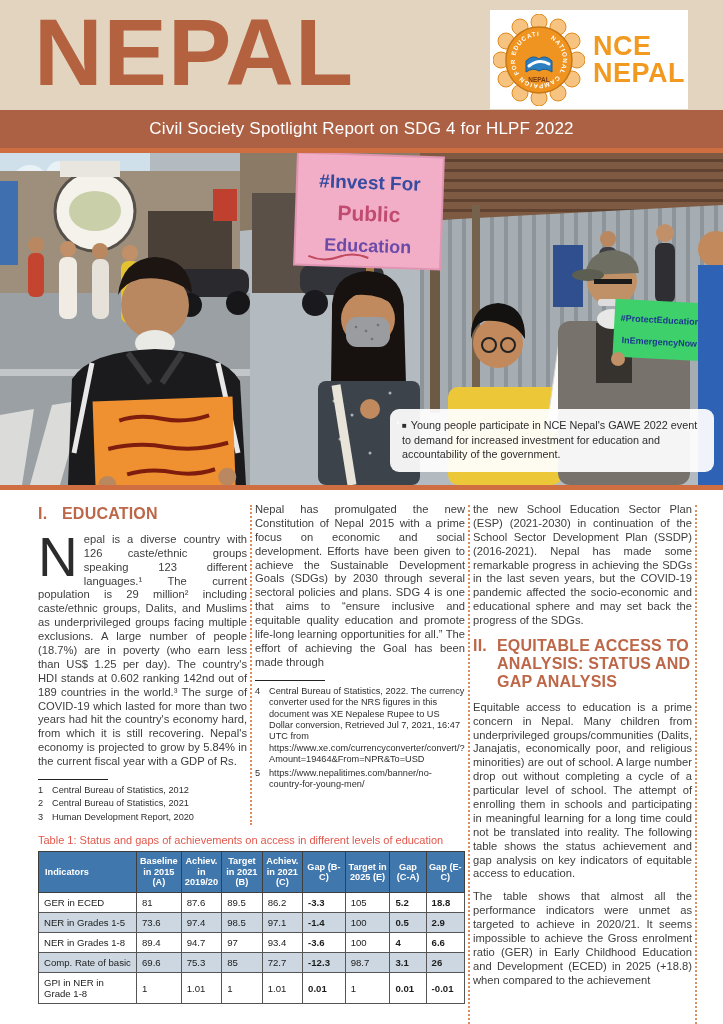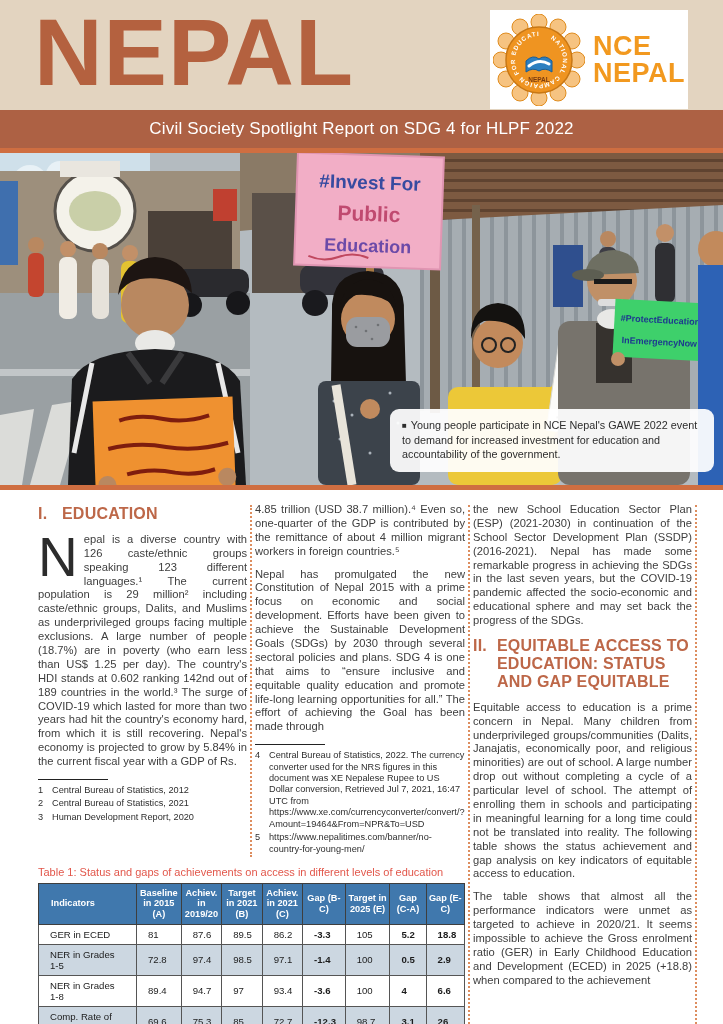--- a/index.html
+++ b/index.html
@@ -65,23 +65,23 @@
   
   .table-block { margin-top:9px; width:427px; }
   .table-caption { color:#e2574b; font-size:11px; margin:2px 0 5px 0; }
   table.data {
     width:100%; border-collapse:collapse; border:1.5px solid #3e3e3e; table-layout:fixed;
   }
   table.data th {
     background:#4078ad; color:#fff; font-size:9.2px; font-weight:700;
     padding:4px 2px; border:1px solid #3e3e3e; text-align:center; line-height:1.15;
   }
-  table.data th:first-child { text-align:left; padding-left:12px; }
+  table.data th:first-child { text-align:left; padding-left:6px; }
   table.data td {
-    font-size:9.6px; color:#1c1c1c; padding:4px 11px; border:1px solid #555; background:#fff;
+    font-size:9.6px; color:#1c1c1c; padding:4px 5px; border:1px solid #555; background:#fff;
   }
   table.data tr:nth-child(even) td { background:#ccd7e1; }
   table.data td.num { text-align:left; }
   table.data td.bold { font-weight:700; }
 
   .left-region { width:427px; flex:none; }
   .cols-2 { display:flex; }
 </style>
 </head>
 <body>
@@ -302,21 +302,20 @@
           </div>
           <div class="footnote">
             <span class="fn-num">3</span>
             <span class="fn-text">Human Development Report, 2020</span>
           </div>
         </div>
 
         <div class="vsep"></div>
 
         <div class="col2">
-          <p class="body-text">4.85 trillion (USD 38.7 million).⁴ Even so, one-quarter of the GDP is contributed by the remittance of about 4 million migrant workers in foreign countries.⁵</p>
           <p class="body-text">Nepal has promulgated the new Constitution of Nepal 2015 with a prime focus on economic and social development. Efforts have been given to achieve the Sustainable Development Goals (SDGs) by 2030 through several sectoral policies and plans. SDG 4 is one that aims to “ensure inclusive and equitable quality education and promote life-long learning opportunities for all.” The effort of achieving the Goal has been made through</p>
           <div class="fn-rule"></div>
           <div class="footnote">
             <span class="fn-num">4</span>
             <span class="fn-text">Central Bureau of Statistics, 2022. The currency converter used for the NRS figures in this document was XE Nepalese Rupee to US Dollar conversion, Retrieved Jul 7, 2021, 16:47 UTC from https://www.xe.com/currencyconverter/convert/?Amount=19464&amp;From=NPR&amp;To=USD</span>
           </div>
           <div class="footnote">
             <span class="fn-num">5</span>
             <span class="fn-text">https://www.nepalitimes.com/banner/no-country-for-young-men/</span>
           </div>
@@ -357,21 +356,21 @@
                 <td class="num">87.6</td>
                 <td class="num">89.5</td>
                 <td class="num">86.2</td>
                 <td class="num bold">-3.3</td>
                 <td class="num">105</td>
                 <td class="num bold">5.2</td>
                 <td class="num bold">18.8</td>
               </tr>
               <tr>
                 <td>NER in Grades 1-5</td>
-                <td class="num">72.8</td>
+                <td class="num">73.6</td>
                 <td class="num">97.4</td>
                 <td class="num">98.5</td>
                 <td class="num">97.1</td>
                 <td class="num bold">-1.4</td>
                 <td class="num">100</td>
                 <td class="num bold">0.5</td>
                 <td class="num bold">2.9</td>
               </tr>
               <tr>
                 <td>NER in Grades 1-8</td>
@@ -411,21 +410,21 @@
 
       </div>
     </div>
 
     <div class="vsep"></div>
 
     <div class="col3">
       <p class="body-text">the new School Education Sector Plan (ESP) (2021-2030) in continuation of the School Sector Development Plan (SSDP) (2016-2021). Nepal has made some remarkable progress in achieving the SDGs in the last seven years, but the COVID-19 pandemic affected the socio-economic and educational sphere and may set back the progress of the SDGs.</p>
       <div class="sec-head sec-head-2">
         <span class="sec-num">II.</span>
-        <span>EQUITABLE ACCESS TO EDUCATION: STATUS AND GAP EQUITABLE</span>
+        <span>EQUITABLE ACCESS TO ANALYSIS: STATUS AND GAP ANALYSIS</span>
       </div>
       <p class="body-text">Equitable access to education is a prime concern in Nepal. Many children from underprivileged groups/communities (Dalits, Janajatis, economically poor, and religious minorities) are out of school. A large number drop out without completing a cycle of a particular level of school. The attempt of enrolling them in schools and participating in meaningful learning for a long time could not be translated into reality. The following table shows the status achievement and gap analysis on key indicators of equitable access to education.</p>
       <p class="body-text">The table shows that almost all the performance indicators were unmet as targeted to achieve in 2020/21. It seems impossible to achieve the Gross enrolment ratio (GER) in Early Childhood Education and Development (ECED) in 2025 (+18.8) when compared to the achievement</p>
     </div>
 
     <div class="vsep"></div>
   </div>
 </div>
 
 </body></html>

